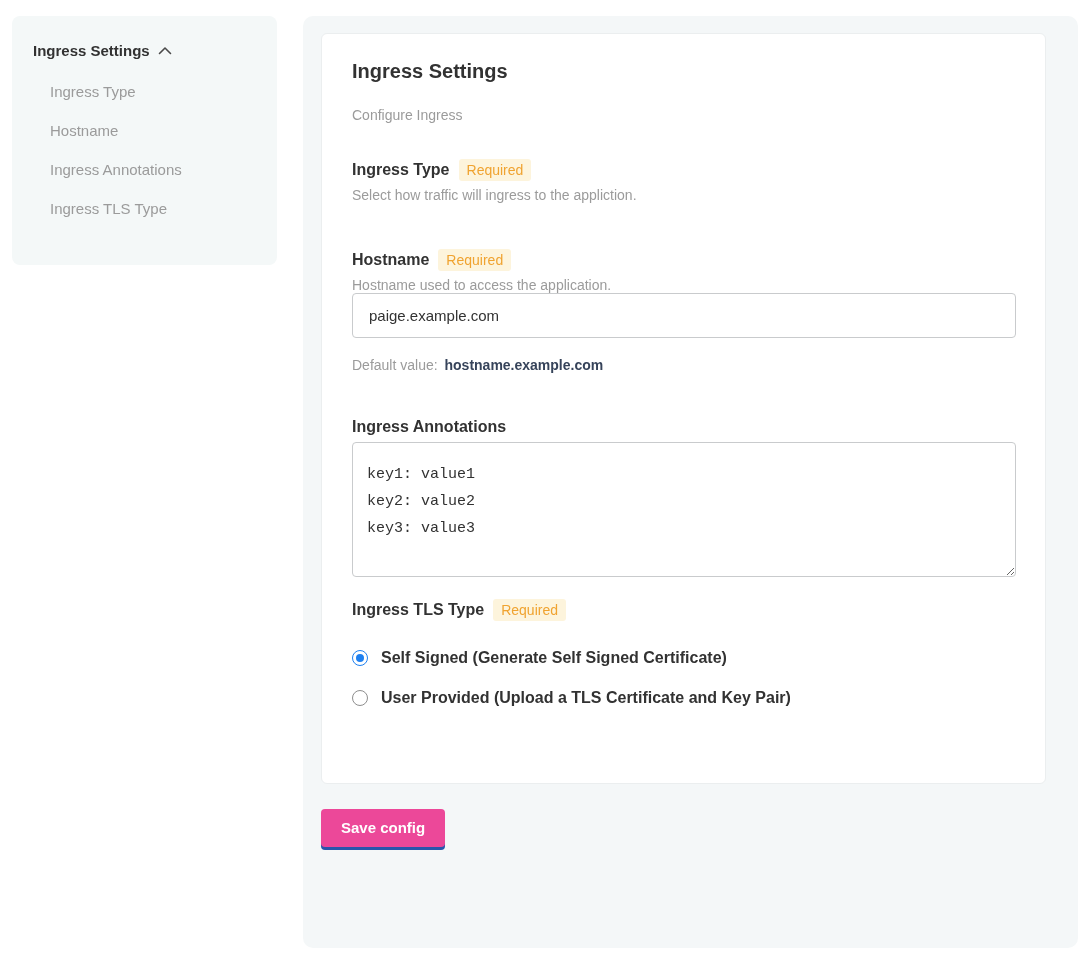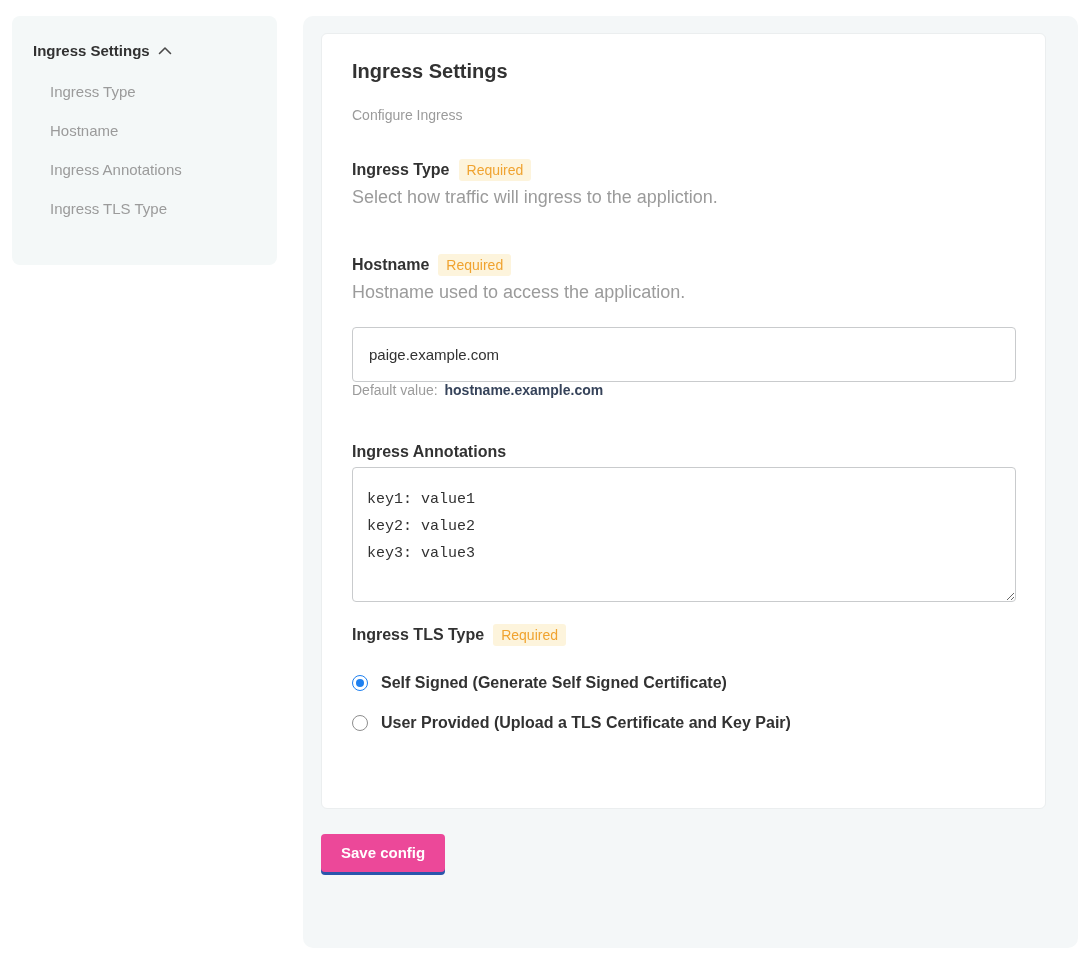--- a/index.html
+++ b/index.html
@@ -69,21 +69,21 @@
   }
   .required-badge {
     margin-left: 9px;
     background: #fdf4dc;
     color: #f0a330;
     font-size: 14px;
     padding: 3px 8px;
     border-radius: 3px;
   }
   .help-text {
-    font-size: 18px; color: #9b9b9b;
+    font-size: 14px; color: #9b9b9b;
     margin-bottom: 0;
   }
 
   .sec-ingress-type .help-text { margin-bottom: 32px; }
   .sec-ingress-type { margin-bottom: 46px; }
 
   .radio-row { display: flex; align-items: center; gap: 44px; }
   .radio-option {
     display: flex; align-items: center; gap: 13px;
     cursor: pointer;
@@ -105,32 +105,32 @@
     left: 50%; top: 50%;
     width: 8px; height: 8px;
     margin: -4px 0 0 -4px;
     border-radius: 50%;
     background: #1e80f0;
   }
   .radio-label {
     font-size: 16px; font-weight: 600; color: #323232;
   }
 
-  .sec-hostname .help-text { margin-bottom: 24px; }
+  .sec-hostname .help-text { }
   .sec-hostname { margin-bottom: 45px; }
   .text-input {
-    width: 664px; height: 55px;
+    width: 664px; height: 45px;
     border: 1px solid #c9cbcd;
     border-radius: 4px;
     padding: 0 16px;
     font-size: 15px; color: #323232;
     font-family: "Liberation Sans", sans-serif;
     outline: none;
     display: block;
-    margin-bottom: 0;
+    margin-bottom: 19px;
     background: #ffffff;
   }
   .default-line { font-size: 14px; color: #9b9b9b; }
   .default-line .default-value {
     color: #36435a; font-weight: 700; margin-left: 3px;
   }
 
   .sec-annotations .help-text { margin-bottom: 13px; }
   .sec-annotations { margin-bottom: 22px; }
   .textarea-input {

